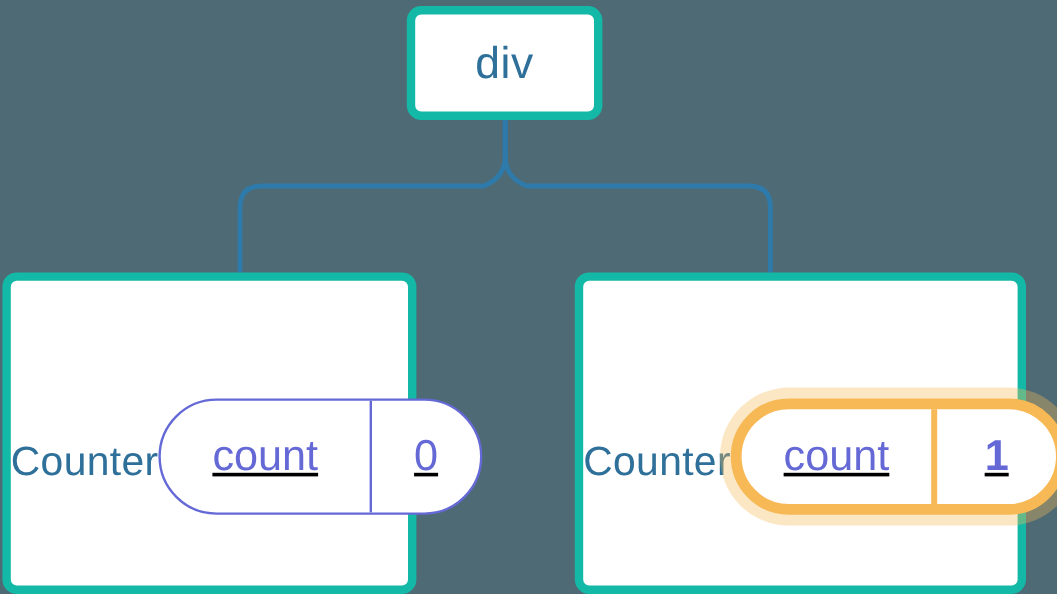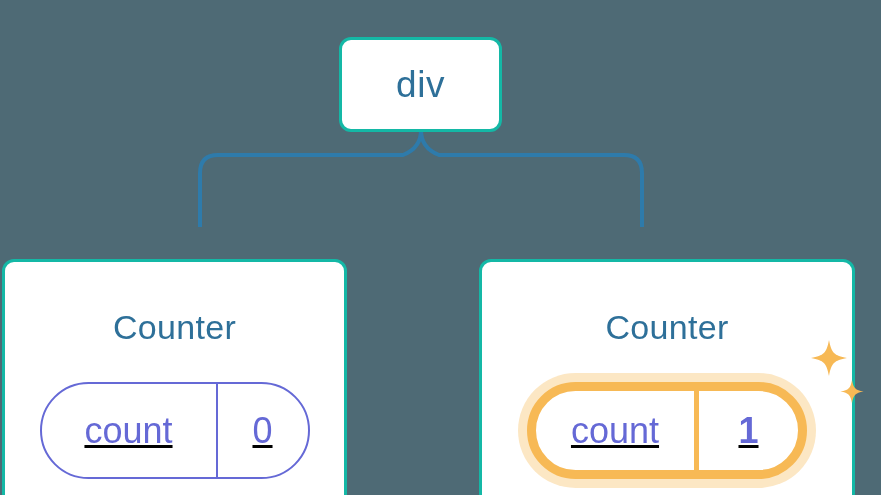--- a/index.html
+++ b/index.html
@@ -29,24 +29,23 @@
     top: 0;
     width: 881px;
     height: 495px;
     pointer-events: none;
   }
 
   
   .node {
     position: absolute;
     background: #ffffff;
-    border: 3px solid #14b8a6;
+    border: 7px solid #14b8a6;
     border-radius: 12px;
     box-sizing: border-box;
-    margin-top: 32px;
   }
 
   .node-root {
     left: 339px;
     top: 5px;
     width: 163px;
     height: 95px;
     display: flex;
     align-items: center;
     justify-content: center;
@@ -57,21 +56,21 @@
     font-size: 37px;
     font-weight: 400;
     letter-spacing: 0.5px;
     line-height: 1;
   }
 
   .node-child {
     top: 227px;
     height: 268px;
     display: flex;
-    flex-direction: column;
+    flex-direction: row;
     align-items: center;
     border-bottom-left-radius: 12px;
     border-bottom-right-radius: 12px;
   }
 
   .node-child-left {
     left: 2px;
     width: 345px;
   }
 

